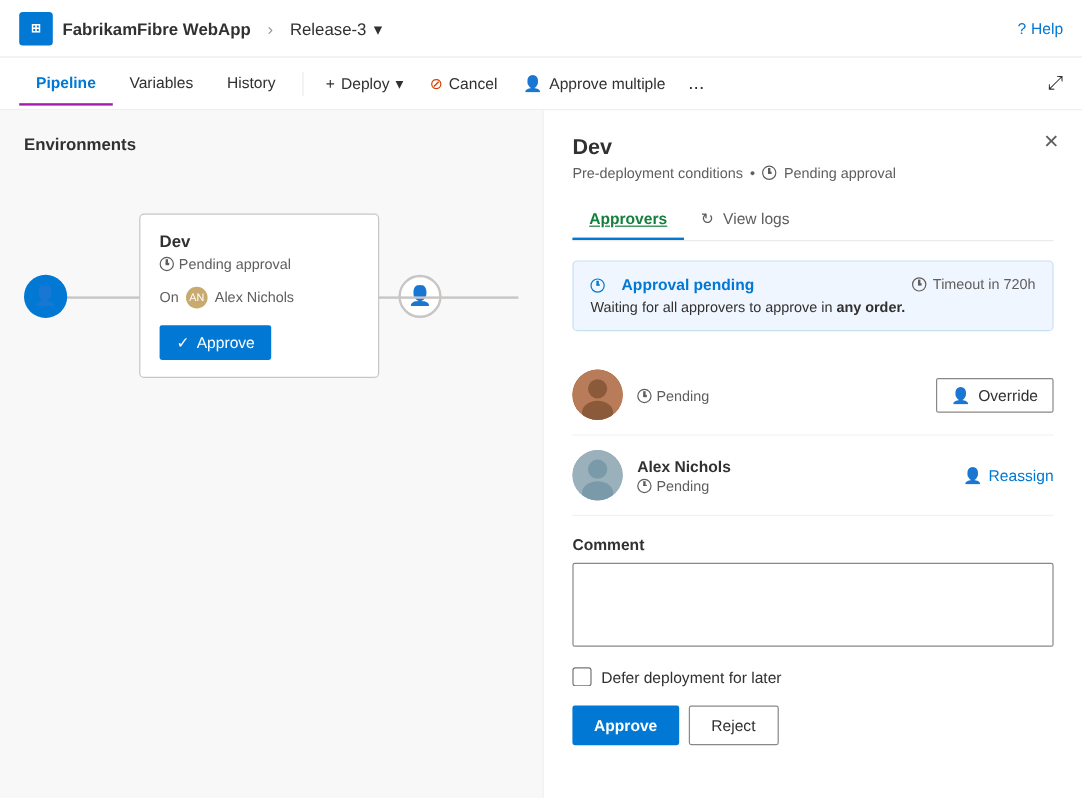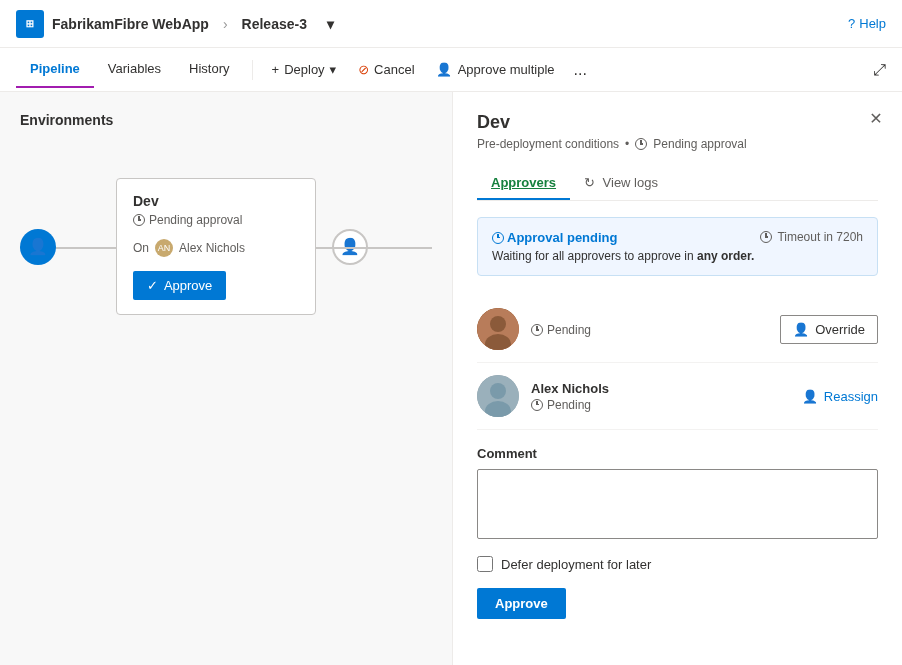--- a/index.html
+++ b/index.html
@@ -4,21 +4,21 @@
   <style>
     * { box-sizing: border-box; margin: 0; padding: 0; }
     body { font-family: 'Segoe UI', sans-serif; font-size: 14px; color: #323130; background: #fff; width: 902px; height: 665px; overflow: hidden; }
 
     
     .top-bar { display: flex; align-items: center; padding: 8px 16px; border-bottom: 1px solid #edebe9; height: 48px; gap: 8px; }
     .top-bar-logo { width: 28px; height: 28px; background: #0078d4; display: flex; align-items: center; justify-content: center; border-radius: 3px; }
     .top-bar-logo span { color: white; font-size: 10px; font-weight: bold; }
     .top-bar-title { font-size: 14px; color: #323130; font-weight: 600; }
     .top-bar-sep { color: #999; margin: 0 6px; }
-    .top-bar-release { font-size: 14px; color: #323130; font-weight: 700; display: flex; align-items: flex-end; gap: 20px; cursor: pointer; }
+    .top-bar-release { font-size: 14px; color: #323130; font-weight: 400; display: flex; align-items: flex-end; gap: 6px; cursor: pointer; }
     .top-bar-help { margin-left: auto; color: #0078d4; display: flex; align-items: center; gap: 4px; font-size: 13px; cursor: pointer; }
 
     
     .nav-tabs { display: flex; align-items: center; padding: 0 16px; border-bottom: 1px solid #edebe9; height: 44px; gap: 0; }
     .nav-tab { padding: 10px 14px; font-size: 13px; color: #323130; cursor: pointer; border-bottom: 2px solid transparent; }
     .nav-tab.active { border-bottom: 2px solid #a21caf; color: #0078d4; font-weight: 600; }
     .nav-divider { width: 1px; background: #edebe9; height: 20px; margin: 0 8px; }
     .nav-action { display: flex; align-items: center; gap: 5px; padding: 6px 10px; font-size: 13px; color: #323130; cursor: pointer; border: 1px solid transparent; border-radius: 2px; }
     .nav-action.cancel { color: #323130; }
     .nav-action.approve-multiple { color: #323130; }
@@ -51,21 +51,21 @@
     .dot { color: #605e5c; }
 
     
     .panel-tabs { display: flex; border-bottom: 1px solid #edebe9; margin-bottom: 16px; }
     .panel-tab { padding: 8px 14px; font-size: 13px; cursor: pointer; border-bottom: 2px solid transparent; color: #605e5c; }
     .panel-tab.active { border-bottom: 2px solid #0078d4; color: #15803d; font-weight: 600; text-decoration: underline; }
 
     
     .approval-banner { background: #f0f6ff; border: 1px solid #c7e0f4; border-radius: 4px; padding: 12px 14px; display: flex; justify-content: space-between; align-items: flex-start; margin-bottom: 20px; }
     .banner-left { display: flex; flex-direction: column; gap: 4px; }
-    .banner-title { display: flex; align-items: center; gap: 3px; font-size: 13px; font-weight: 600; color: #0078d4; }
+    .banner-title { display: flex; align-items: center; gap: 14px; font-size: 13px; font-weight: 600; color: #0078d4; }
     .banner-desc { font-size: 12px; color: #323130; }
     .banner-right { display: flex; align-items: center; gap: 5px; font-size: 12px; color: #605e5c; white-space: nowrap; }
 
     
     .approver-row { display: flex; align-items: center; padding: 12px 0; border-bottom: 1px solid #f3f2f1; }
     .approver-avatar { width: 42px; height: 42px; border-radius: 50%; overflow: hidden; margin-right: 12px; display: flex; align-items: center; justify-content: center; flex-shrink: 0; }
     .avatar-adity { background: linear-gradient(135deg, #8b4513 40%, #c4704a 100%); }
     .avatar-alex { background: linear-gradient(135deg, #8a9ea8 40%, #a0b4be 100%); }
     .approver-info { flex: 1; }
     .approver-name { font-size: 13px; font-weight: 600; color: #323130; }
@@ -267,16 +267,17 @@
 
     
     <div class="defer-row">
       <input type="checkbox" class="defer-checkbox" style="">
       <span class="defer-label">Defer deployment for later</span>
     </div>
 
     
     <div class="bottom-actions">
       <button class="btn-approve">Approve</button>
+      <button class="btn-reject">Reject</button>
     </div>
   </div>
 
 </div>
 
 </body></html>

